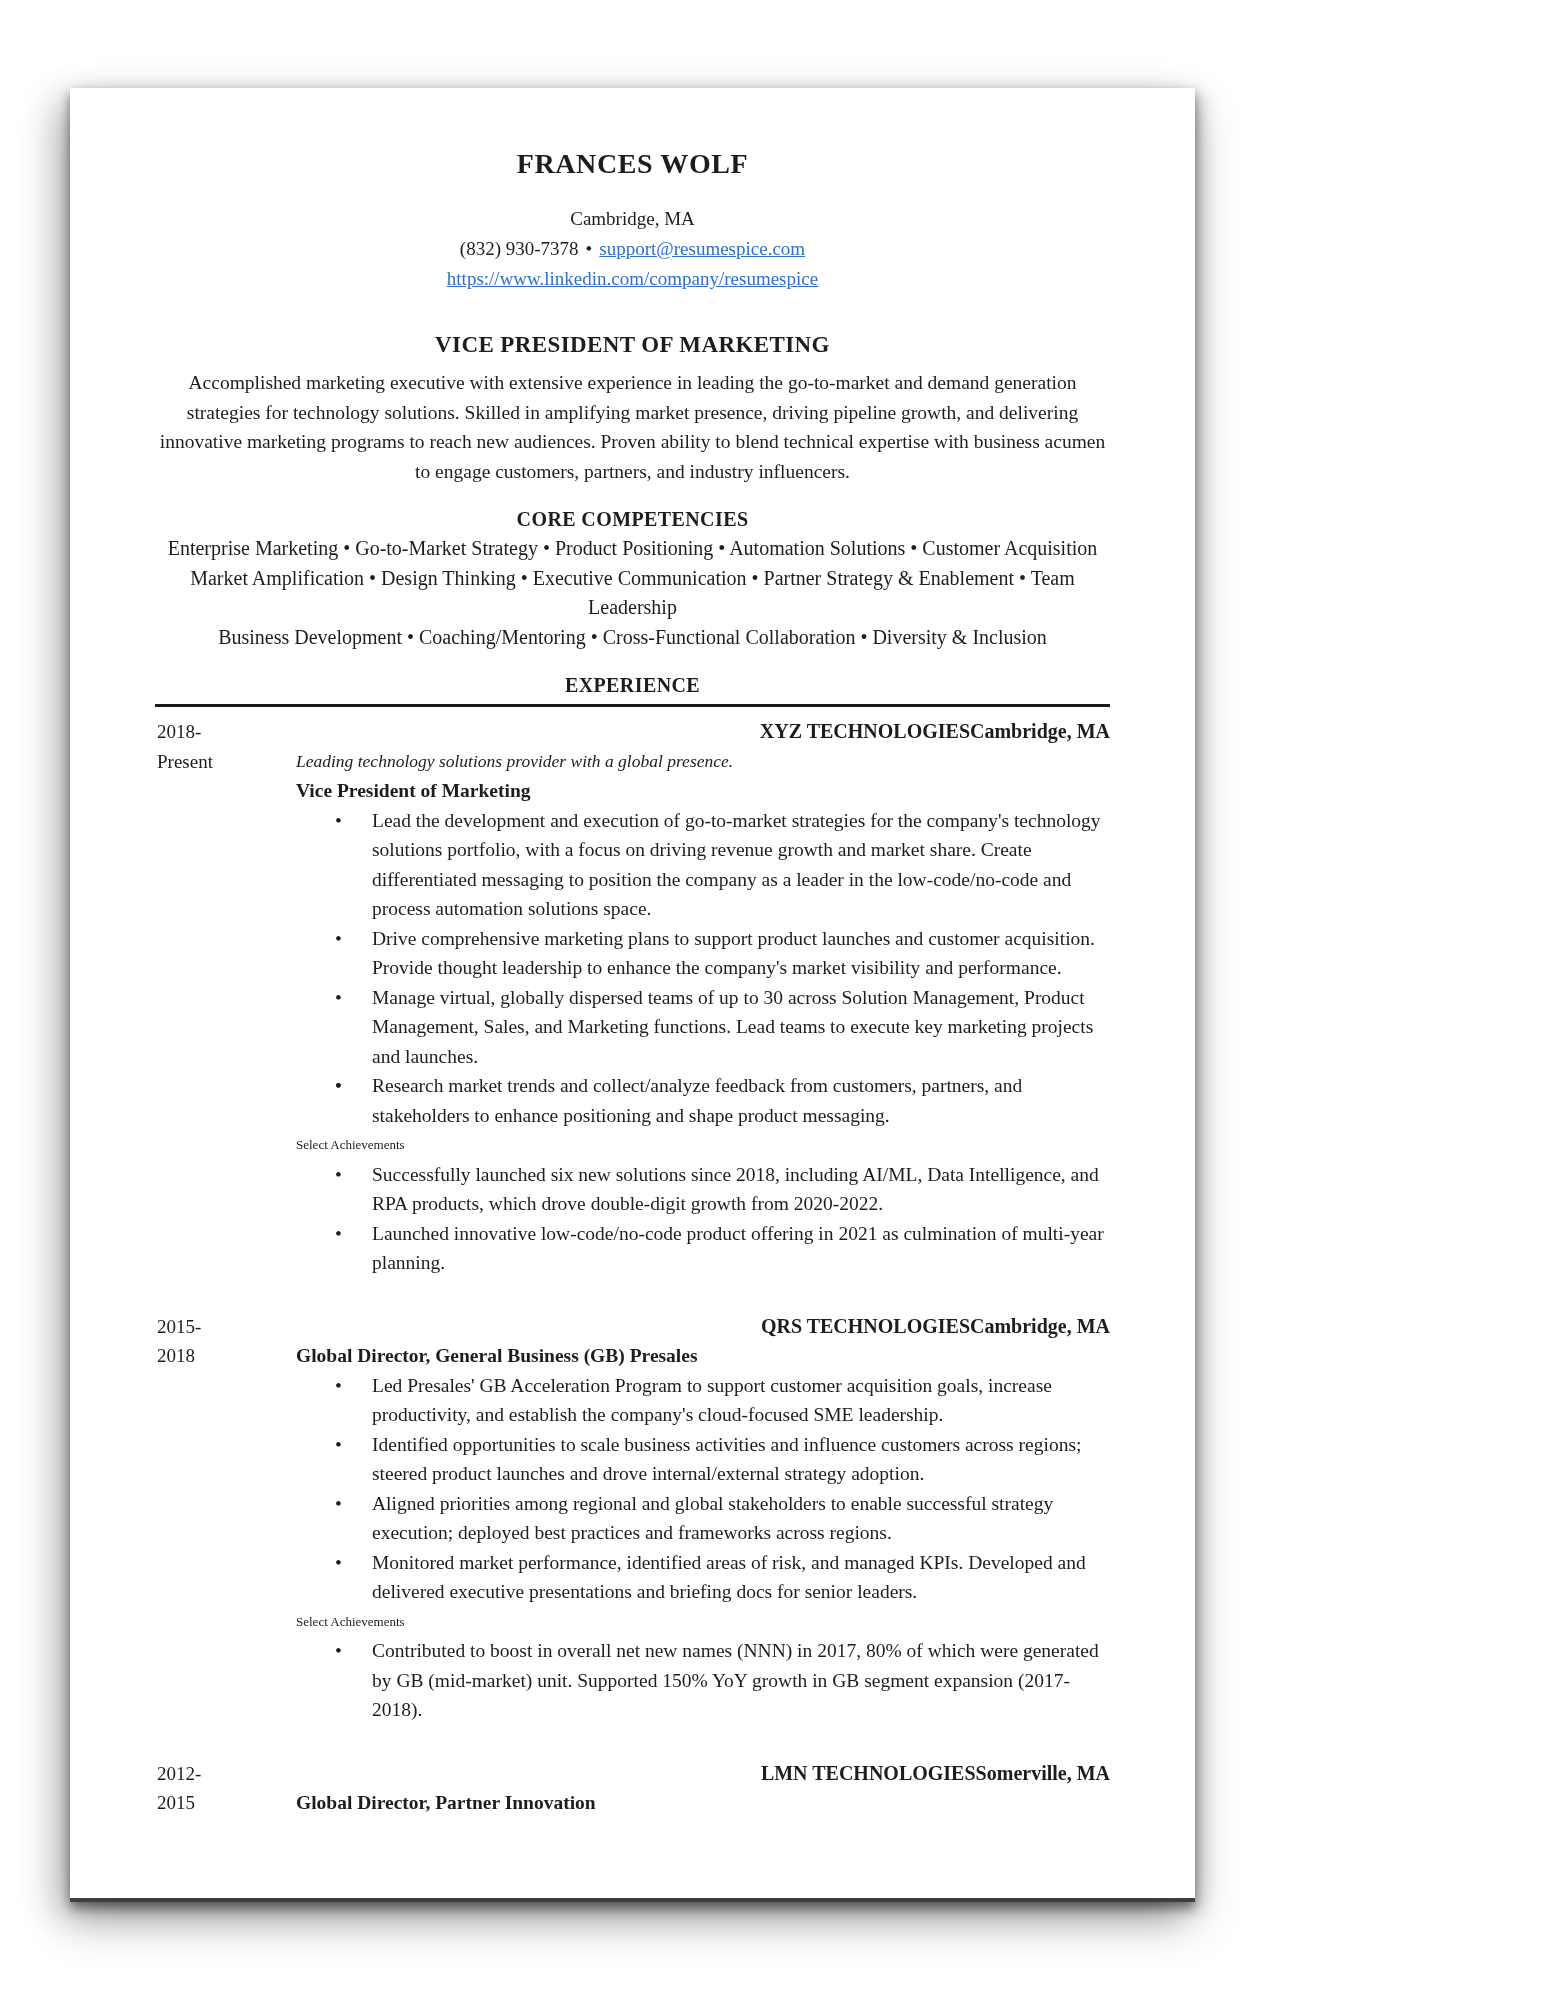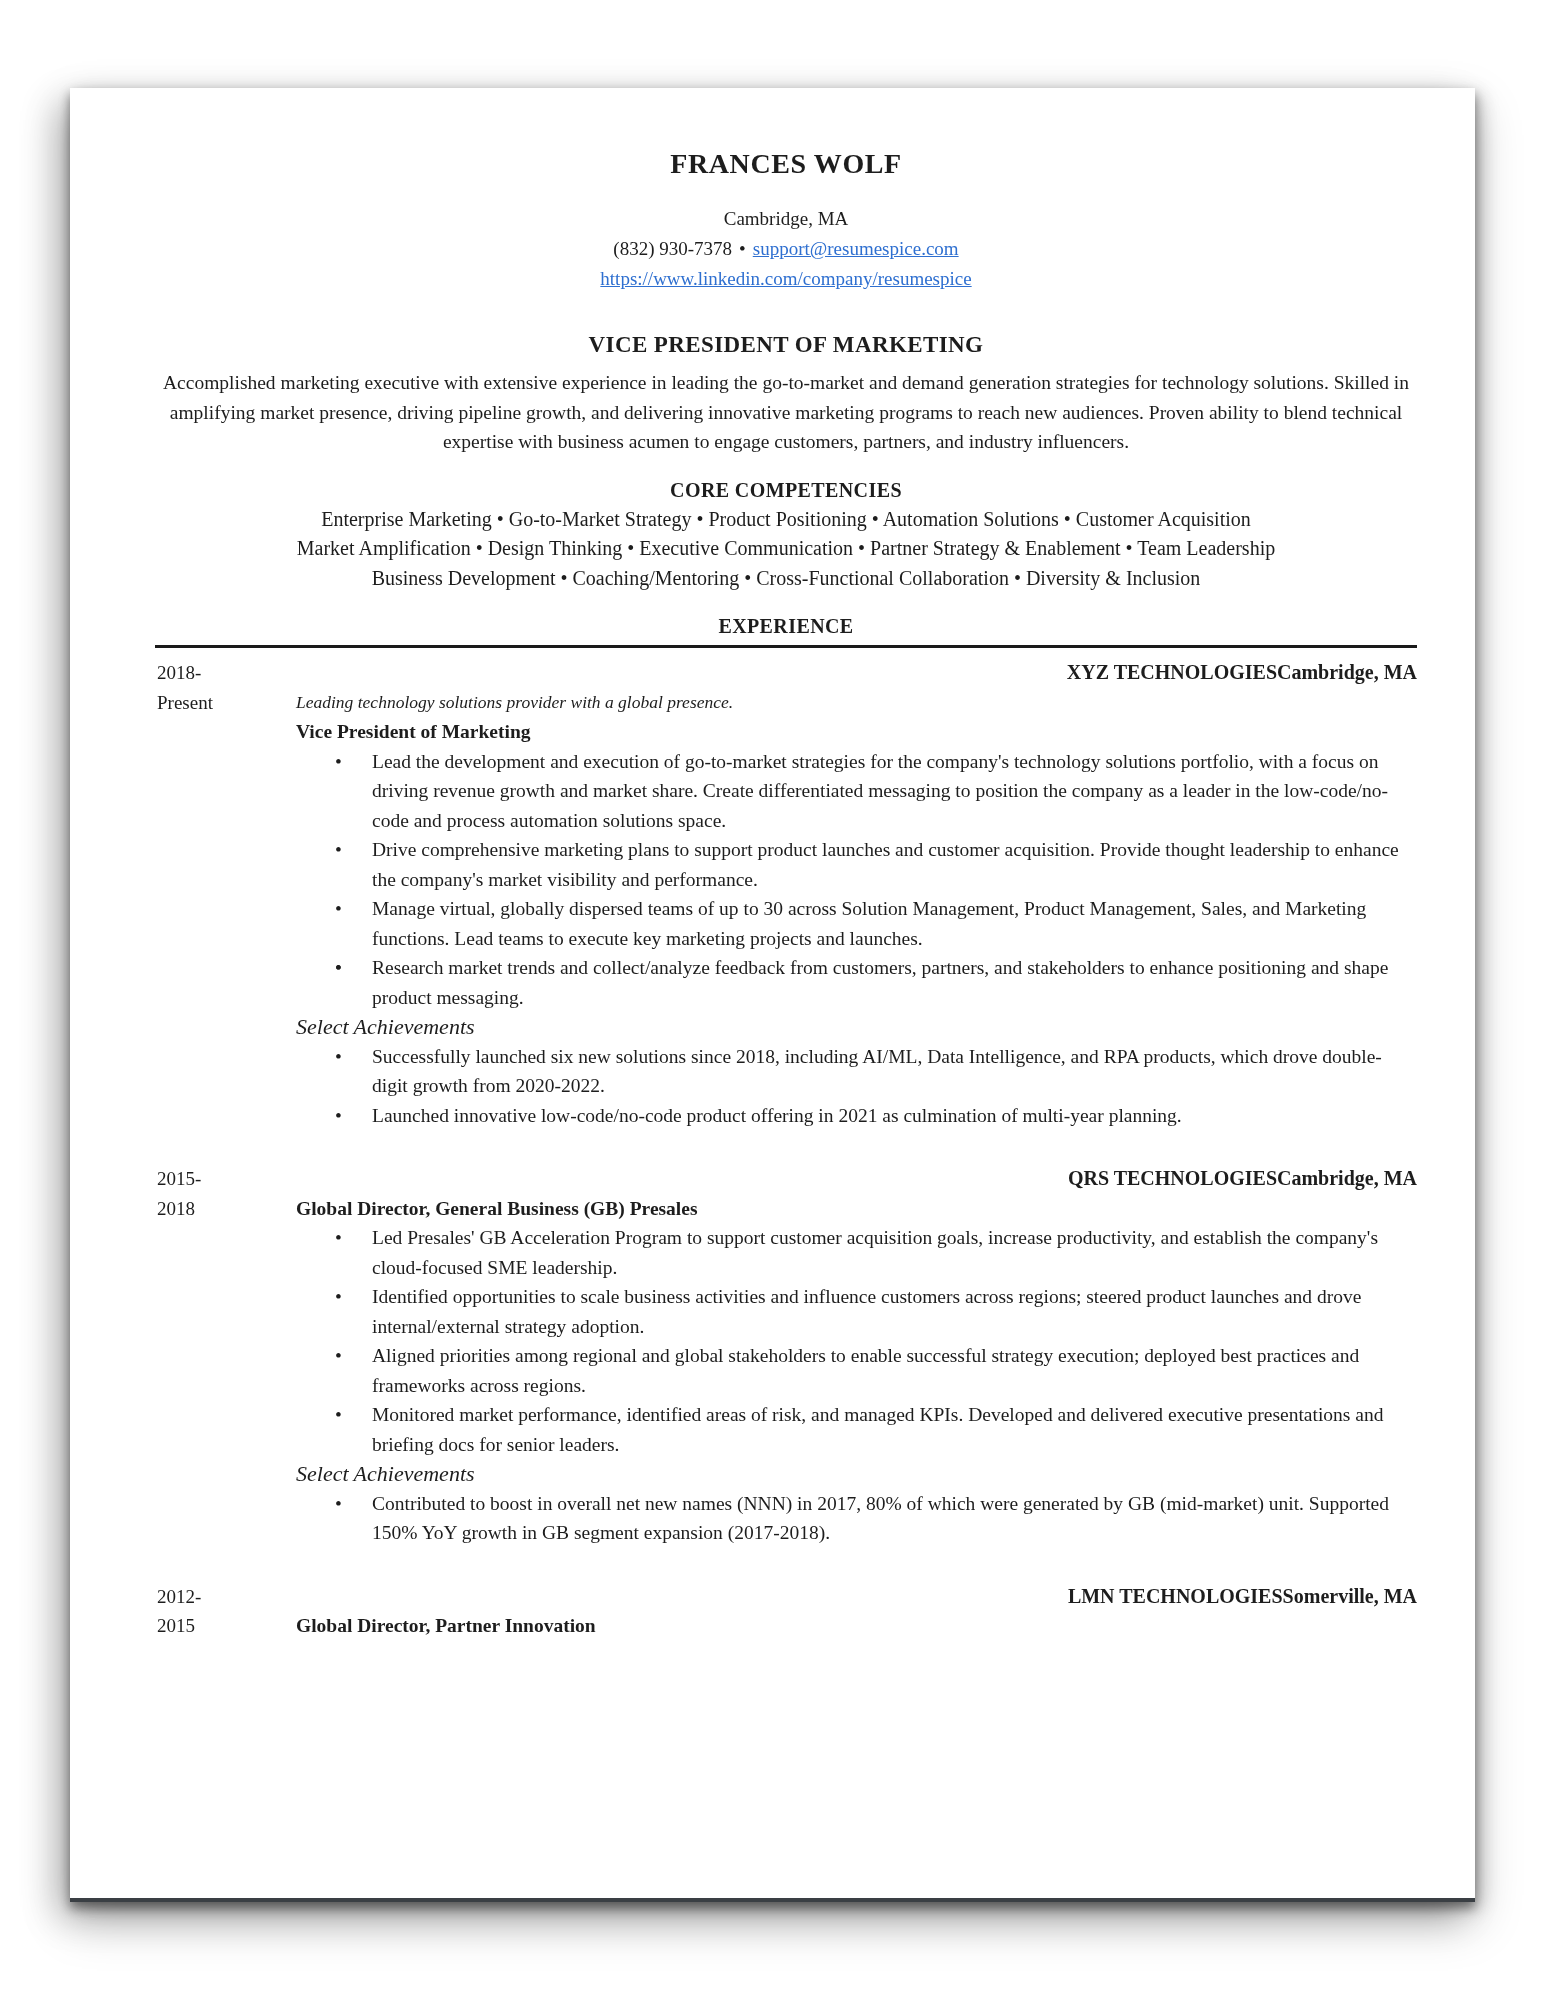--- a/index.html
+++ b/index.html
@@ -1,23 +1,23 @@
 <!DOCTYPE html>
 <html><head>
 <meta charset="utf-8">
 <style>
   html,body{margin:0;padding:0;background:#ffffff;}
   .canvas{
     position:relative;width:1545px;height:2000px;overflow:hidden;background:#ffffff;
     font-family:"Liberation Serif","DejaVu Serif",serif;color:var(--text-color,#1d1d1d);
   }
   .page{
-    position:absolute;left:70px;top:88px;width:1405px;height:1814px;box-sizing:border-box;
+    position:absolute;left:70px;top:88px;width:1125px;height:1814px;box-sizing:border-box;
     background:var(--page-background,#ffffff);
-    padding:58px 58px 0 85px;
+    padding:58px 85px 0 85px;
     border-bottom:4px solid #3a3f44;
     box-shadow:
       0 6px 10px rgba(0,0,0,.40),
       0 20px 45px rgba(0,0,0,.22),
       -14px 14px 34px rgba(0,0,0,.22),
       6px 6px 18px rgba(0,0,0,.18);
   }
   .center{text-align:center;}
   .name{font-size:28px;line-height:36px;font-weight:bold;letter-spacing:.6px;margin-bottom:22px;}
   .contact{font-size:19px;line-height:30px;}
@@ -32,21 +32,21 @@
   .job{display:flex;align-items:flex-start;}
   .job + .job{margin-top:34px;}
   .job-dates{flex:0 0 141px;width:141px;font-size:19px;line-height:29.5px;box-sizing:border-box;padding-left:2px;}
   .job-main{flex:1 1 auto;min-width:0;}
   .job-head{display:flex;justify-content:flex-end;font-size:20px;font-weight:bold;line-height:29.5px;}
   .job-desc{font-style:italic;font-size:17.5px;line-height:29.5px;}
   .job-role{font-weight:bold;font-size:19.5px;line-height:29.5px;}
   ul.bullets{list-style:none;margin:0;padding:0;}
   .bullet-item{position:relative;padding-left:76px;font-size:19.5px;line-height:29.5px;}
   .dot{position:absolute;left:39px;top:0;}
-  .ach-label{font-style:italic;font-size:22px;line-height:29.5px;}
+  .ach-label{font-size:13px;line-height:29.5px;}
 </style>
 </head>
 <body>
 
 <div class="canvas" style="--text-color: #1d1d1d; --link-color: #2e6fd0; --page-background: #ffffff; --rule-color: #1a1a1a;">
   <div class="page">
 
     <div class="center">
       <div class="name">FRANCES WOLF</div>
       <div class="contact">Cambridge, MA</div>

